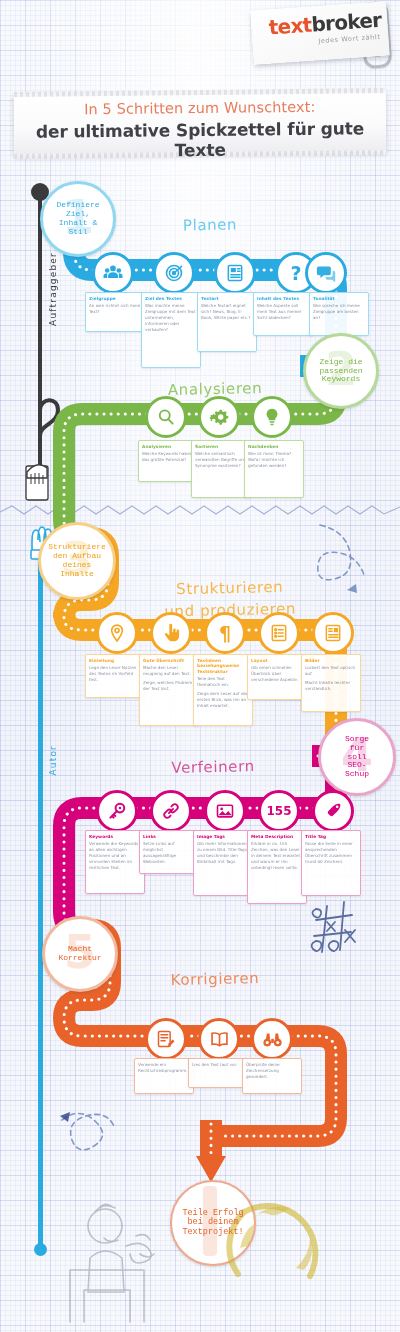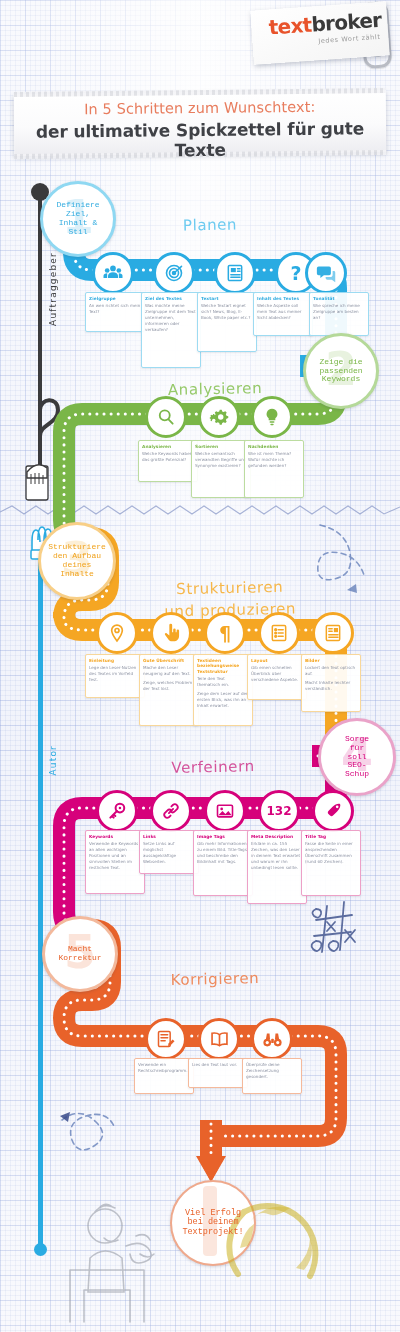--- a/index.html
+++ b/index.html
@@ -434,21 +434,21 @@
   </svg>
 </div>
 <div class="node" style="left:204px;top:790px;border:3px solid #D6017B;">
   <svg width="20" height="20" viewBox="0 0 24 24" fill="none" stroke="#D6017B" stroke-width="1.9" aria-hidden="true">
     <rect x="3" y="5" width="18" height="14" rx="1.5"></rect>
     <circle cx="8" cy="9.5" r="1.6" fill="#D6017B" stroke="none"></circle>
     <path d="M4 17l5-5 3.5 3.5L16 12l4 5" fill="#D6017B" stroke="none"></path>
   </svg>
 </div>
 <div class="node" style="left:258px;top:790px;border:3px solid #D6017B;">
-  <span class="num" style="color:#D6017B;font-size:12px;">132</span>
+  <span class="num" style="color:#D6017B;font-size:12px;">155</span>
 </div>
 <div class="node" style="left:312px;top:790px;border:3px solid #D6017B;">
   <svg width="20" height="20" viewBox="0 0 24 24" fill="#D6017B" aria-hidden="true">
     <path d="M20.5 3.5c-2.5-1-6 .5-9 3.5l-5 5c-1 1-1 2.5 0 3.5l2 2c1 1 2.5 1 3.5 0l5-5c3-3 4.5-6.5 3.5-9z"></path>
     <circle cx="17" cy="7" r="1.6" fill="#fff"></circle>
   </svg>
 </div>
 
 <div class="card c-mag" style="left:85px;top:830px;width:52px;height:56px;">
   <div class="ch">Keywords</div>
@@ -506,21 +506,21 @@
   <div class="cb">Verwende ein Rechtschreibprogramm.</div>
 </div>
 <div class="card c-red" style="left:188px;top:1058px;width:52px;height:22px;">
   <div class="cb">Lies den Text laut vor.</div>
 </div>
 <div class="card c-red" style="left:242px;top:1058px;width:52px;height:28px;">
   <div class="cb">Überprüfe deine Zeichensetzung gesondert.</div>
 </div>
 
 <div class="bubble" style="left:170px;top:1180px;width:82px;height:82px;border:2px solid #efa98c;color:#E8622A;font-size:8.5px;">
-  <span class="blabel">Viel Erfolg bei deinem Textprojekt!</span>
+  <span class="blabel">Teile Erfolg bei deinem Textprojekt!</span>
 </div>
 <svg class="layer" viewBox="0 0 400 1332" aria-hidden="true">
   <rect x="203" y="1186" width="14" height="70" rx="4" fill="#E8622A" opacity=".16"></rect>
 </svg>
 
 <svg class="layer doodle" viewBox="0 0 400 1332" aria-hidden="true">
   <path d="M320 525 q26 6 30 28 q4 22 -16 26 q-18 4 -16 -14 q2 -16 22 -12 q18 4 24 22" fill="none" stroke="#5d7ab5" stroke-width="1.6" stroke-dasharray="5 4" stroke-linecap="round" opacity=".75"></path>
   <path d="M347 590 l9 -6 l1 9 z" fill="#5d7ab5" opacity=".75"></path>
 </svg>
 

